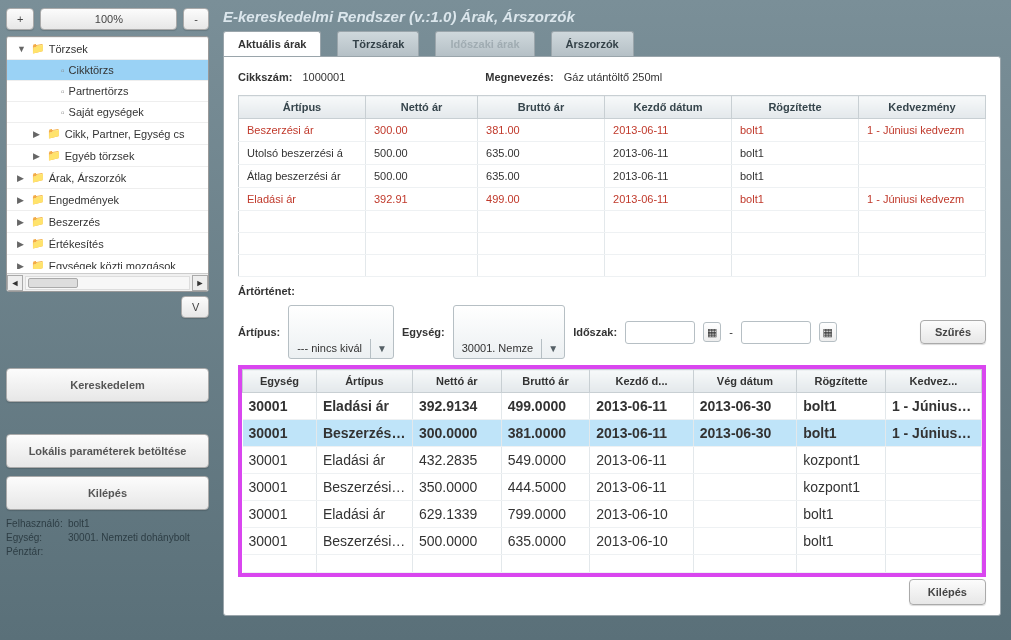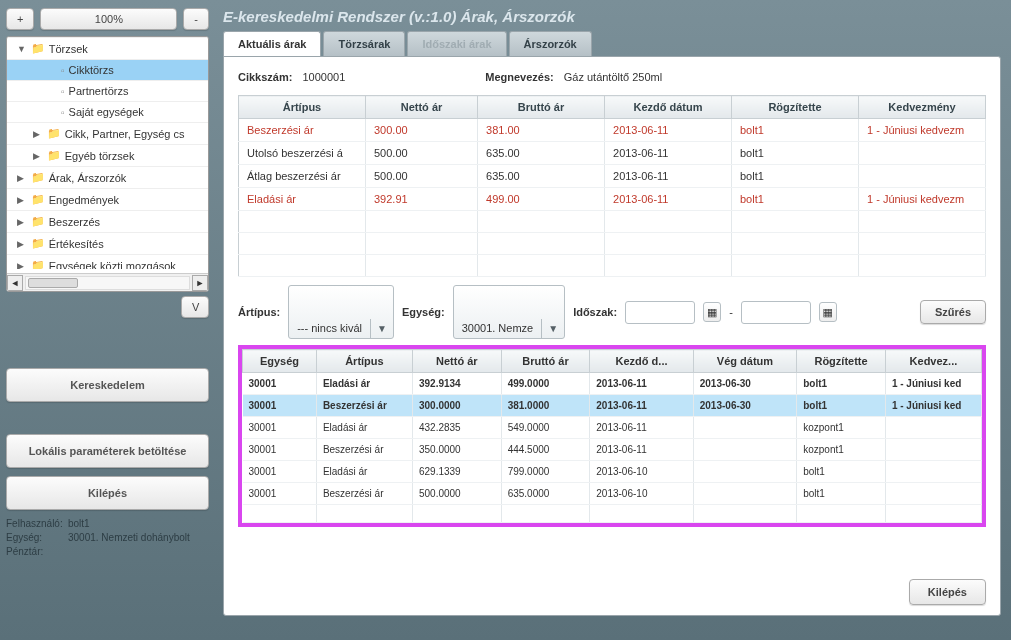--- a/index.html
+++ b/index.html
@@ -66,21 +66,21 @@
 .tree-hscroll .track { flex: 1; position: relative; height: 14px; background:#f7f7f7; border:1px solid #ddd; margin:0 2px;}
 .tree-hscroll .thumb { position:absolute; left:2px; top:1px; width:50px; height:10px; background:#ddd; border:1px solid #aaa; border-radius:2px;}
 .v-btn-row { text-align: right; margin-top: 4px; }
 
 .status-lines { color: #2d3d44; font-size: 10px; margin-top: 8px; }
 .status-lines div { margin-bottom: 3px; }
 .status-lines .lbl { display:inline-block; width:62px; }
 
 .app-title { color: #dbe6ec; font-style: italic; font-size: 15px; font-weight: bold; margin-bottom: 6px; }
 
-.tabs { display: flex; gap: 2px; }
+.tabs { display: flex; gap: 16px; }
 .tab {
   background: linear-gradient(#cfd8dc,#b5c0c6);
   border: 1px solid #9aa5ab;
   border-bottom: none;
   padding: 6px 14px;
   color: #334148;
   font-weight: bold;
   border-radius: 3px 3px 0 0;
   cursor: pointer;
 }
@@ -130,21 +130,21 @@
   border: 1px solid #b6bfc4; border-radius: 3px; background: linear-gradient(#fff,#ecf0f2);
 }
 .combo span { padding: 4px 8px; margin-top: 32px; }
 .combo .arr { border-left: 1px solid #b6bfc4; padding: 4px 6px; color:#556066; font-size:10px;}
 .date-input { width: 70px; border:1px solid #b6bfc4; border-radius:3px; padding:3px 4px; }
 .cal-icon { width:18px; height:20px; border:1px solid #b6bfc4; border-radius:3px; background:linear-gradient(#fff,#eee); display:inline-flex; align-items:center; justify-content:center; font-size:11px; cursor:pointer;}
 
 .hist-tbl-wrap { border:4px solid #d946ef; }
 .hist-tbl { width:100%; border-collapse: collapse; table-layout: fixed; }
 .hist-tbl th { background: linear-gradient(#f7f9fa,#e3e8eb); border:1px solid #c8cfd3; padding:5px 4px; font-weight:bold; text-align:center; font-size:11px;}
-.hist-tbl td { border-right:1px solid #e3e8eb; border-bottom:1px solid #eef1f3; padding:5px 6px; white-space:nowrap; overflow:hidden; text-overflow:ellipsis; font-size:10px;}
+.hist-tbl td { border-right:1px solid #e3e8eb; border-bottom:1px solid #eef1f3; padding:5px 6px; white-space:nowrap; overflow:hidden; text-overflow:ellipsis; font-size:14px;}
 .hist-tbl tr.highlight td { background:#bfe4f9; }
 .hist-tbl tr.bold td { font-weight:bold; }
 
 .close-row { position:absolute; right:14px; bottom:10px; }
 </style>
 </head>
 <body>
 
 <div class="layout">
   <div class="left-col">
@@ -326,20 +326,21 @@
               <td></td>
               <td></td>
               <td></td>
               <td></td>
               <td></td>
               <td></td>
             </tr>
           </tbody>
       </table>
 
+      <div class="section-title">Ártörténet:</div>
       <div class="filter-row">
         <span class="lbl">Ártípus:</span>
         <div class="combo">
             <span>--- nincs kivál</span>
             <span class="arr">▼</span>
           </div>
         <span class="lbl">Egység:</span>
         <div class="combo">
             <span>30001. Nemze</span>
             <span class="arr">▼</span>

